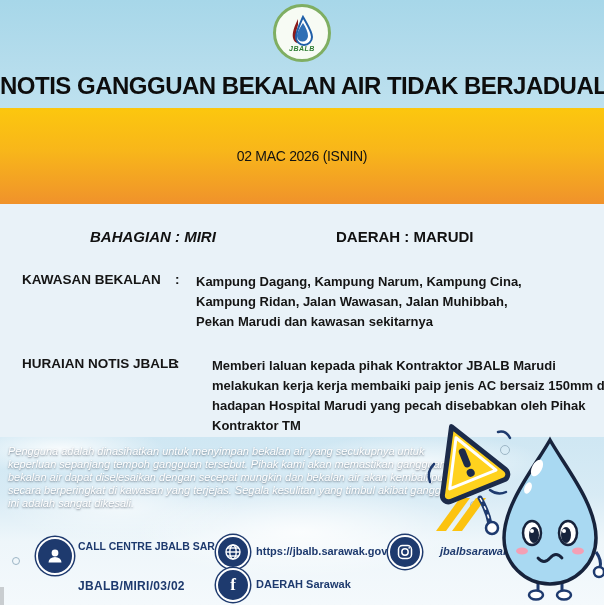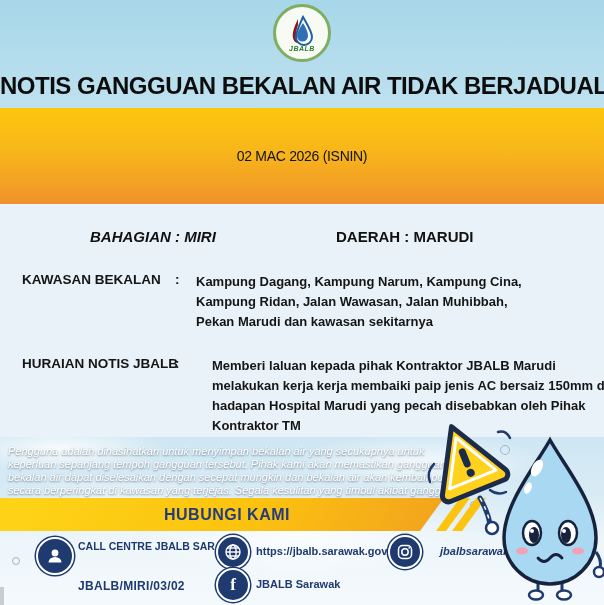--- a/index.html
+++ b/index.html
@@ -127,23 +127,20 @@
   </div>
 
   <div class="water">
     <div class="bubble" style="left:500px;top:8px;width:8px;height:8px;"></div>
     <div class="bubble" style="left:470px;top:64px;width:6px;height:6px;"></div>
     <div class="bubble" style="left:575px;top:95px;width:7px;height:7px;"></div>
     <div class="bubble" style="left:12px;top:120px;width:6px;height:6px;"></div>
 
     <div class="advisory">Pengguna adalah dinasihatkan untuk menyimpan bekalan air yang secukupnya untuk keperluan sepanjang tempoh gangguan tersebut. Pihak kami akan memastikan gangguan bekalan air dapat diselesaikan dengan secepat mungkin dan bekalan air akan kembali pulih secara berperingkat di kawasan yang terjejas. Segala kesulitan yang timbul akibat gangguan ini adalah sangat dikesali.</div>
 
-    <div class="gold-bar">
-      <span>HUBUNGI KAMI</span>
-    </div>
     <div class="stripe s1"></div>
     <div class="stripe s2"></div>
 
     <div class="icn" style="top:100px;left:36px;width:34px;height:34px;">
       <svg width="20" height="20" viewBox="0 0 20 20">
           <circle cx="10" cy="7" r="3.4" fill="#fff"></circle>
           <path d="M3.5,16.5 a6.5,5.5 0 0 1 13,0 Z" fill="#fff"></path>
         </svg>
     </div>
     <div class="cc-block navy-text">
@@ -158,21 +155,21 @@
         <line x1="3" y1="10" x2="17" y2="10"></line>
           <line x1="4" y1="6" x2="16" y2="6"></line>
           <line x1="4" y1="14" x2="16" y2="14"></line>
       </svg>
     </div>
     <div class="web-label navy-text">https://jbalb.sarawak.gov.my/</div>
 
     <div class="icn" style="top:131px;left:216px;width:30px;height:30px;">
       <span class="fb-glyph">f</span>
     </div>
-    <div class="fb-label navy-text">JBALB Sarawak</div>
+    <div class="fb-label navy-text">DAERAH Sarawak</div>
 
     <div class="icn" style="top:98px;left:388px;width:30px;height:30px;">
       <svg width="18" height="18" viewBox="0 0 18 18" fill="none" stroke="#fff" stroke-width="1.5">
         <rect x="2.5" y="2.5" width="13" height="13" rx="4"></rect>
           <circle cx="9" cy="9" r="3.2"></circle>
           <circle cx="13.2" cy="4.8" r="0.9" fill="#fff" stroke="none"></circle>
       </svg>
     </div>
     <div class="ig-label navy-text">jbalbsarawak</div>
   </div>

